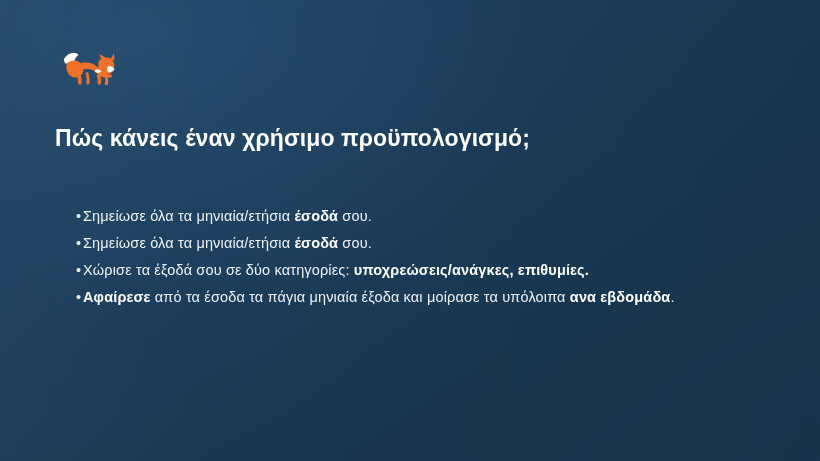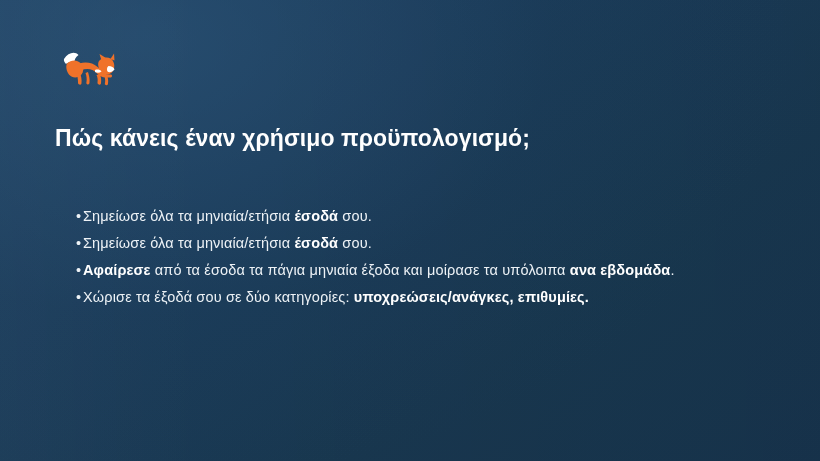--- a/index.html
+++ b/index.html
@@ -153,20 +153,20 @@
   <h1 class="headline">Πώς κάνεις έναν χρήσιμο προϋπολογισμό;</h1>
 
   <ul class="bullets">
     <li class="bullet">
       <span class="dot">•</span><span class="rich"><span>Σημείωσε όλα τα μηνιαία/ετήσια </span><b>έσοδά</b><span> σου.</span></span>
     </li>
     <li class="bullet">
       <span class="dot">•</span><span class="rich"><span>Σημείωσε όλα τα μηνιαία/ετήσια </span><b>έσοδά</b><span> σου.</span></span>
     </li>
     <li class="bullet">
-      <span class="dot">•</span><span class="rich"><b>Αφαίρεσε</b><span> από τα έσοδα τα πάγια μηνιαία έξοδα και μοίρασε τα υπόλοιπα </span><b>ανα εβδομάδα</b><span>.</span></span>
+      <span class="dot">•</span><span class="rich"><span>Χώρισε τα έξοδά σου σε δύο κατηγορίες: </span><b>υποχρεώσεις/ανάγκες, επιθυμίες.</b></span>
     </li>
     <li class="bullet">
-      <span class="dot">•</span><span class="rich"><span>Χώρισε τα έξοδά σου σε δύο κατηγορίες: </span><b>υποχρεώσεις/ανάγκες, επιθυμίες.</b></span>
+      <span class="dot">•</span><span class="rich"><b>Αφαίρεσε</b><span> από τα έσοδα τα πάγια μηνιαία έξοδα και μοίρασε τα υπόλοιπα </span><b>ανα εβδομάδα</b><span>.</span></span>
     </li>
   </ul>
 
 </div>
 
 </body></html>

